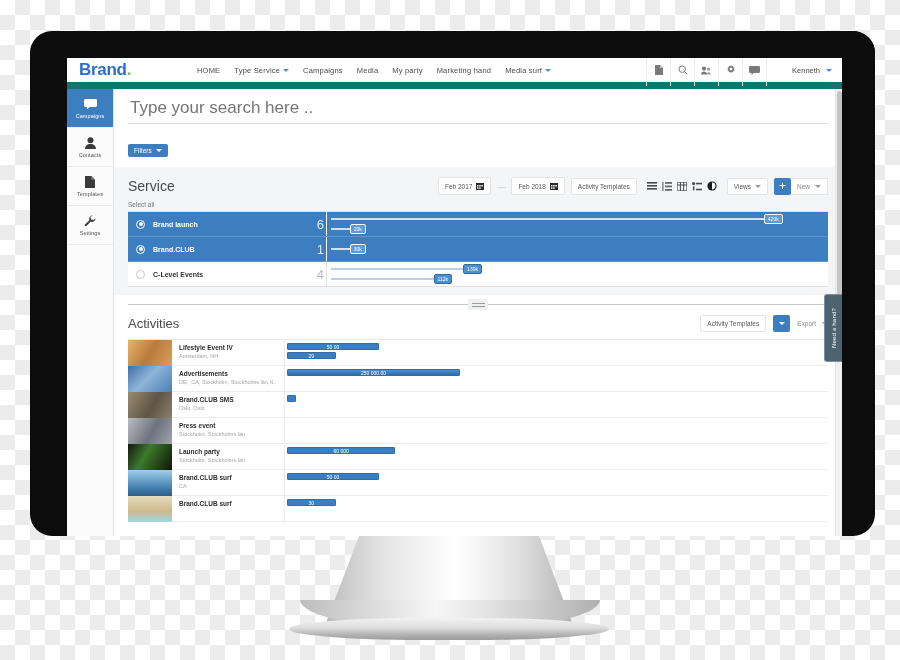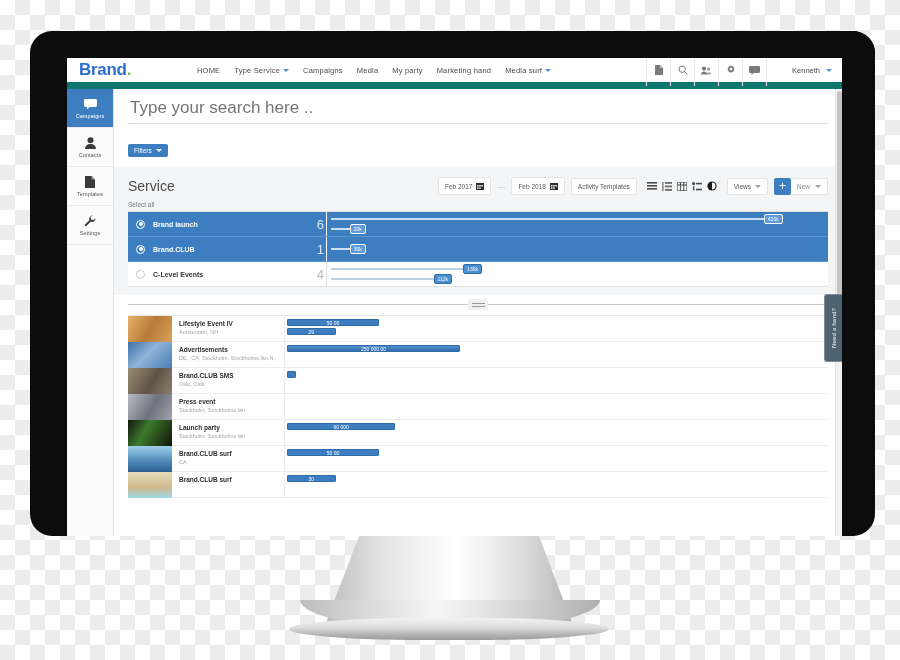--- a/index.html
+++ b/index.html
@@ -535,20 +535,35 @@
 
         <div class="divider-wrap">
           <div class="divider-line"></div>
           <div class="grip">
               <span></span>
               <span></span>
             </div>
         </div>
 
         <div id="activities">
+          <div class="act-head">
+            <div class="act-title">Activities</div>
+            <div class="act-tools">
+              <div class="pill">
+                <span>Activity Templates</span>
+              </div>
+              <div class="bluechev">
+                <i class="chev-w"></i>
+              </div>
+              <div class="exportbtn">
+                <span>Export</span>
+                <i class="chev-g"></i>
+              </div>
+            </div>
+          </div>
 
           <div class="act-list">
 
             <div class="act-row">
               <div class="act-thumb" style="background:linear-gradient(120deg,#e8b46a,#b97a3c 50%,#d9a05a)"></div>
               <div class="act-info">
                 <div class="act-name">Lifestyle Event IV</div>
                 <div class="act-loc">Amsterdam, NH</div>
               </div>
               <div class="act-bars">

